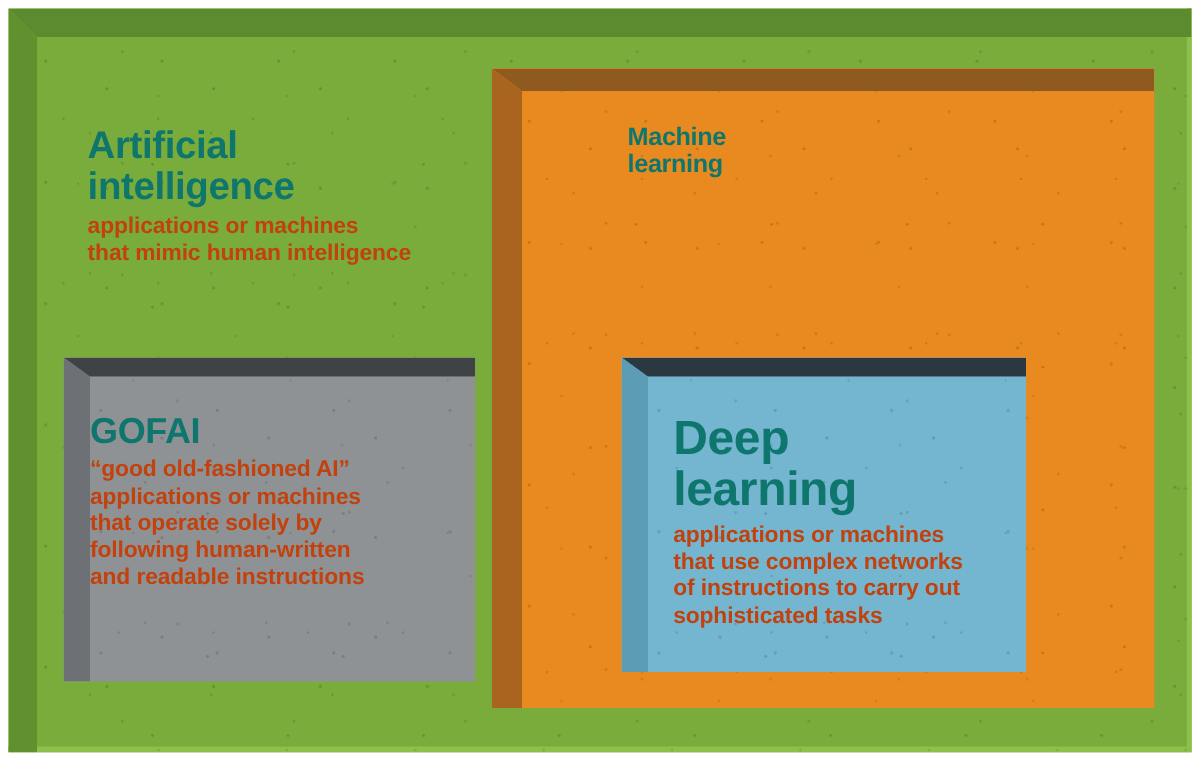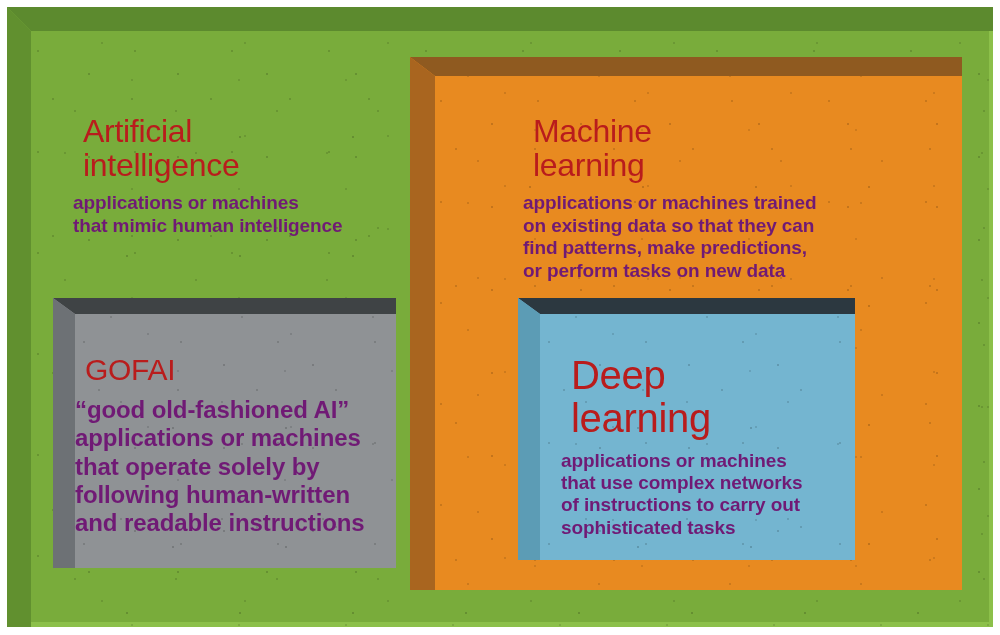--- a/index.html
+++ b/index.html
@@ -132,52 +132,52 @@
     background: #5c9cb5;
     clip-path: polygon(0 0, 100% 16px, 100% 100%, 0 100%);
   }
 
   
   .text-block {
     position: absolute;
     z-index: 5;
   }
   .title {
-    margin: 10px;
-    font-weight: normal;
-    color: #b91c1c;
+    margin: 0;
+    font-weight: bold;
+    color: #0f766e;
     line-height: 1.07;
     letter-spacing: -0.3px;
     white-space: pre-line;
   }
   .desc {
     margin: 0;
     font-weight: bold;
-    color: #701a75;
+    color: #c2410c;
     line-height: 1.18;
     letter-spacing: -0.1px;
     white-space: pre-line;
   }
 
   
   #ai-text { left: 73px; top: 104px; width: 330px; }
   #ai-text .title { font-size: 32px; }
   #ai-text .desc  { font-size: 19px; margin-top: 6px; }
 
   
   #ml-text { left: 523px; top: 104px; width: 350px; }
-  #ml-text .title { font-size: 32px; }
+  #ml-text .title { font-size: 21px; }
   #ml-text .desc  { font-size: 19px; margin-top: 6px; }
 
   
   #gofai-text {
     left: 75px; top: 344px; width: 300px;
   }
   #gofai-text .title { font-size: 30px; }
-  #gofai-text .desc  { font-size: 24px; margin-top: 5px; }
+  #gofai-text .desc  { font-size: 19px; margin-top: 5px; }
 
   
   #dl-text { left: 561px; top: 344px; width: 300px; }
   #dl-text .title { font-size: 40px; }
   #dl-text .desc  { font-size: 19px; margin-top: 6px; }
 </style>
 </head>
 <body>
 
 <div id="stage">
@@ -217,24 +217,20 @@
   <div class="text-block" id="ai-text">
     <p class="title">Artificial
 intelligence</p>
     <p class="desc">applications or machines
 that mimic human intelligence</p>
   </div>
 
   <div class="text-block" id="ml-text">
     <p class="title">Machine
 learning</p>
-    <p class="desc">applications or machines trained
-on existing data so that they can
-find patterns, make predictions,
-or perform tasks on new data</p>
   </div>
 
   <div class="text-block" id="gofai-text">
     <p class="title">GOFAI</p>
     <p class="desc">“good old-fashioned AI”
 applications or machines
 that operate solely by
 following human-written
 and readable instructions</p>
   </div>

